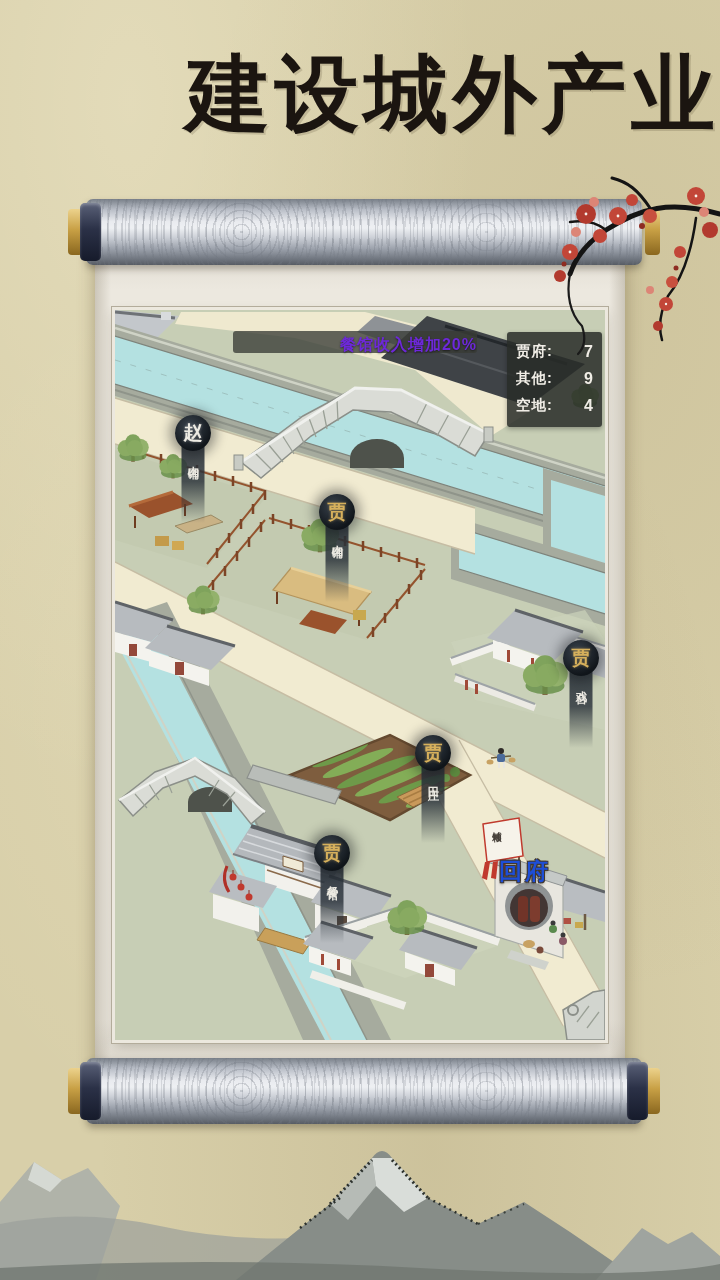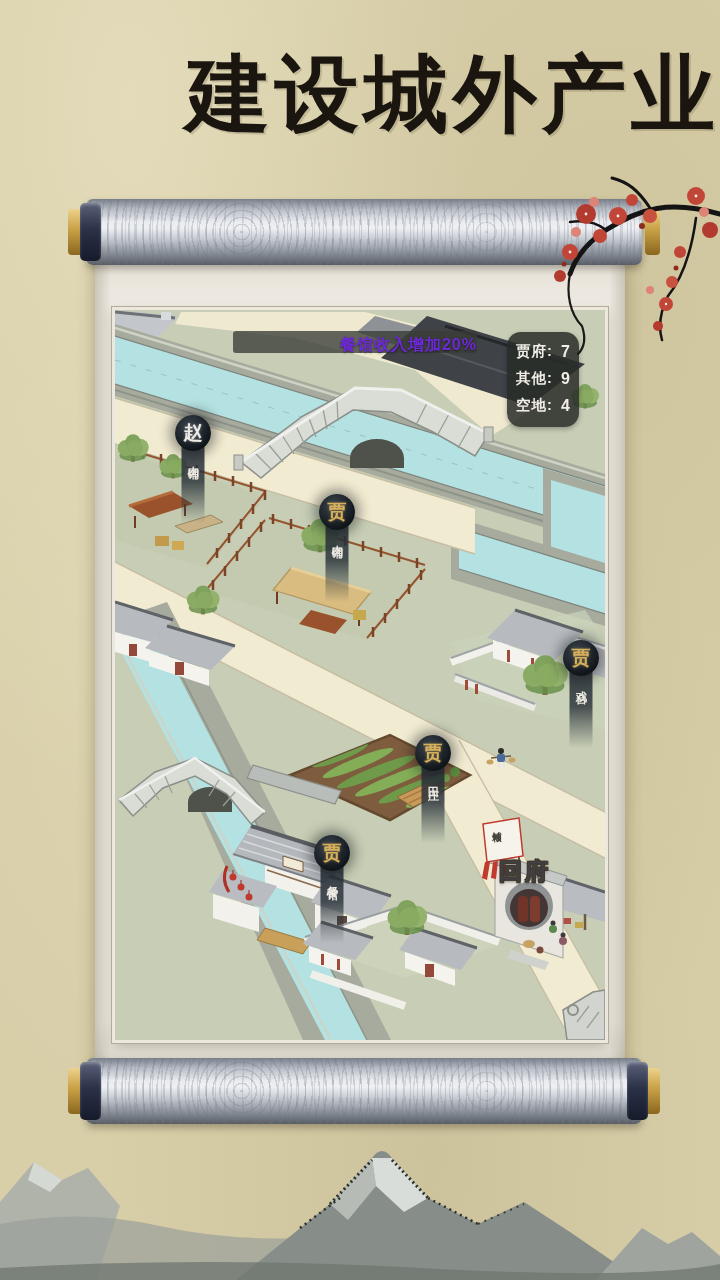--- a/index.html
+++ b/index.html
@@ -34,21 +34,21 @@
     background:linear-gradient(180deg,#ecd28c 0%,#c8a045 45%,#8a671f 100%);}
   .cap-left-navy{left:-6px;} .cap-left-gold{left:-18px;}
   .cap-right-navy{right:-6px;} .cap-right-gold{right:-18px;}
   
   .map-frame{position:absolute;left:115px;top:310px;width:490px;height:730px;background:#c7ceb5;
     box-shadow:0 0 0 3px #ece8de, 0 0 0 4px #b3ac9b, 0 5px 12px rgba(70,60,40,.30);overflow:hidden;}
   .map-svg{position:absolute;left:0;top:0;}
   .event-banner{position:absolute;left:118px;top:21px;width:244px;height:22px;border-radius:3px;
     background:rgba(56,60,54,.78);color:#6d28d9;font-size:16px;font-weight:bold;
     text-align:right;line-height:27px;letter-spacing:1px;text-shadow:0 1px 2px rgba(0,0,0,.5);}
-  .stats-panel{position:absolute;left:392px;top:22px;width:72px;height:95px;border-radius:14px;
+  .stats-panel{position:absolute;left:392px;top:22px;width:95px;height:95px;border-radius:3px;
     background:rgba(40,44,40,.85);padding:6px 9px;box-sizing:border-box;box-shadow:0 2px 5px rgba(0,0,0,.3);}
   .stat-row{display:flex;justify-content:space-between;align-items:center;height:27px;
     color:#f0ede6;font-weight:bold;}
   .stat-label{font-size:14.5px;letter-spacing:1px;}
   .stat-value{font-size:16px;}
   
   .marker{position:absolute;width:36px;height:36px;transform:translateX(-50%);}
   .marker-banner{position:absolute;left:50%;top:16px;transform:translateX(-50%);
     width:23px;height:92px;
     background:linear-gradient(180deg, rgba(42,50,58,.92) 0%, rgba(42,50,58,.82) 55%, rgba(42,50,58,0) 100%);
@@ -56,21 +56,21 @@
   .marker-banner span{writing-mode:vertical-rl;text-orientation:upright;
     font-size:11.5px;color:#eceae2;letter-spacing:2px;font-weight:bold;}
   .marker-circle{position:absolute;left:0;top:0;width:36px;height:36px;border-radius:50%;
     background:radial-gradient(circle at 40% 32%,#39424c 0%,#10151a 72%);
     box-shadow:0 0 12px 5px rgba(12,16,20,.40);
     display:flex;align-items:center;justify-content:center;
     font-size:19px;font-weight:bold;font-family:"DejaVu Serif","Liberation Serif",serif;}
   .owner-jia{color:#d6b05c;text-shadow:0 0 3px rgba(214,176,92,.5);}
   .owner-zhao{color:#edebe3;text-shadow:0 0 3px rgba(255,255,255,.4);}
   .gate-label{position:absolute;left:410px;top:546px;transform:translateX(-50%);
-    font-size:23px;font-weight:bold;letter-spacing:3px;color:#404040;white-space:nowrap;
+    font-size:23px;font-weight:bold;letter-spacing:3px;color:#1d4ed8;white-space:nowrap;
     font-family:"DejaVu Serif","Liberation Serif",serif;
     text-shadow:-1px -1px 0 #42382e,1px -1px 0 #42382e,-1px 1px 0 #42382e,1px 1px 0 #42382e,0 2px 3px rgba(0,0,0,.45);}
   .flag-label{position:absolute;left:374px;top:514px;width:17px;height:36px;
     writing-mode:vertical-rl;text-orientation:upright;font-size:9.5px;line-height:17px;
     color:#46403a;font-weight:bold;}
   .plum{position:absolute;left:500px;top:156px;pointer-events:none;}
   .mountains{position:absolute;left:0;top:1128px;}
 </style>
 </head>
 <body>

